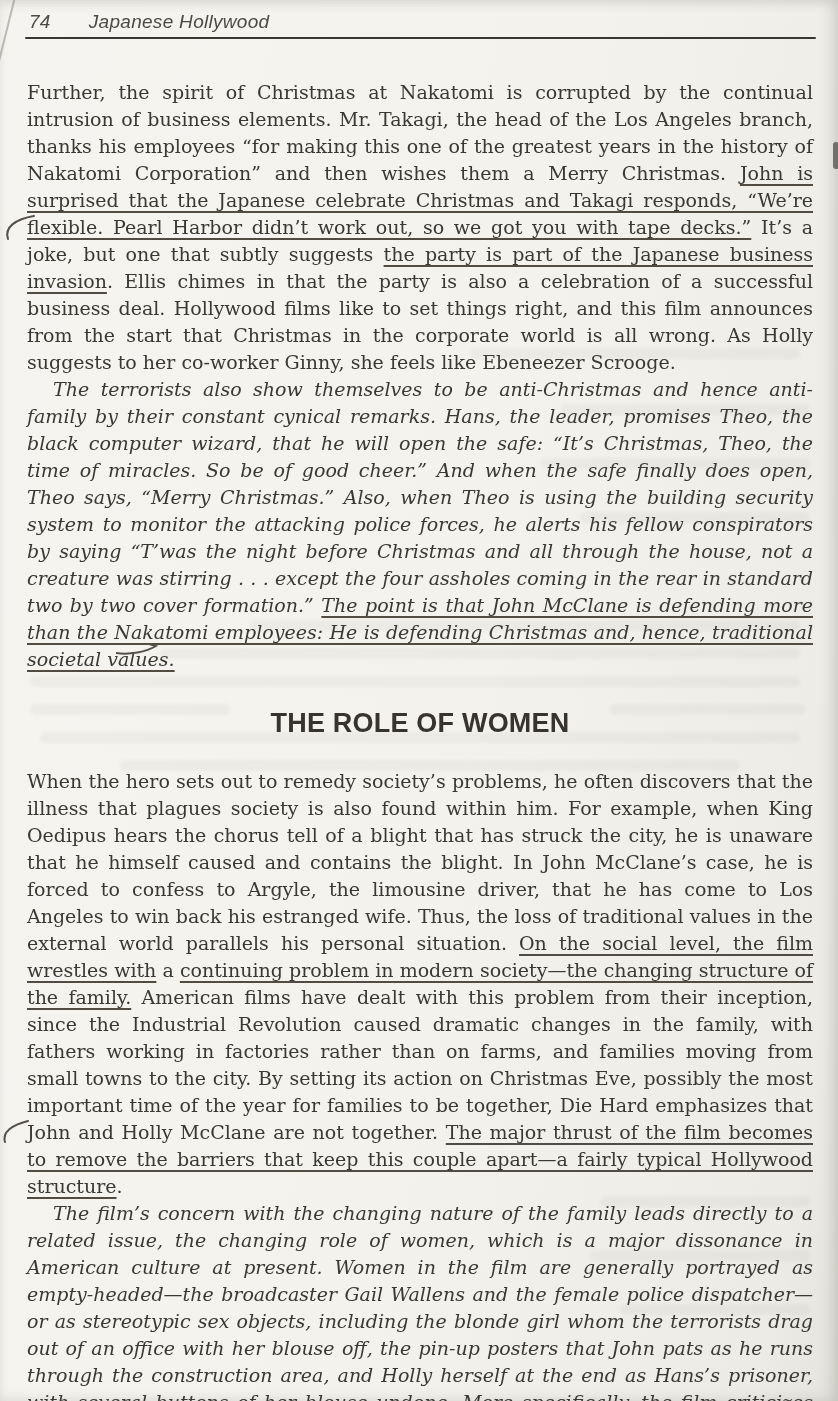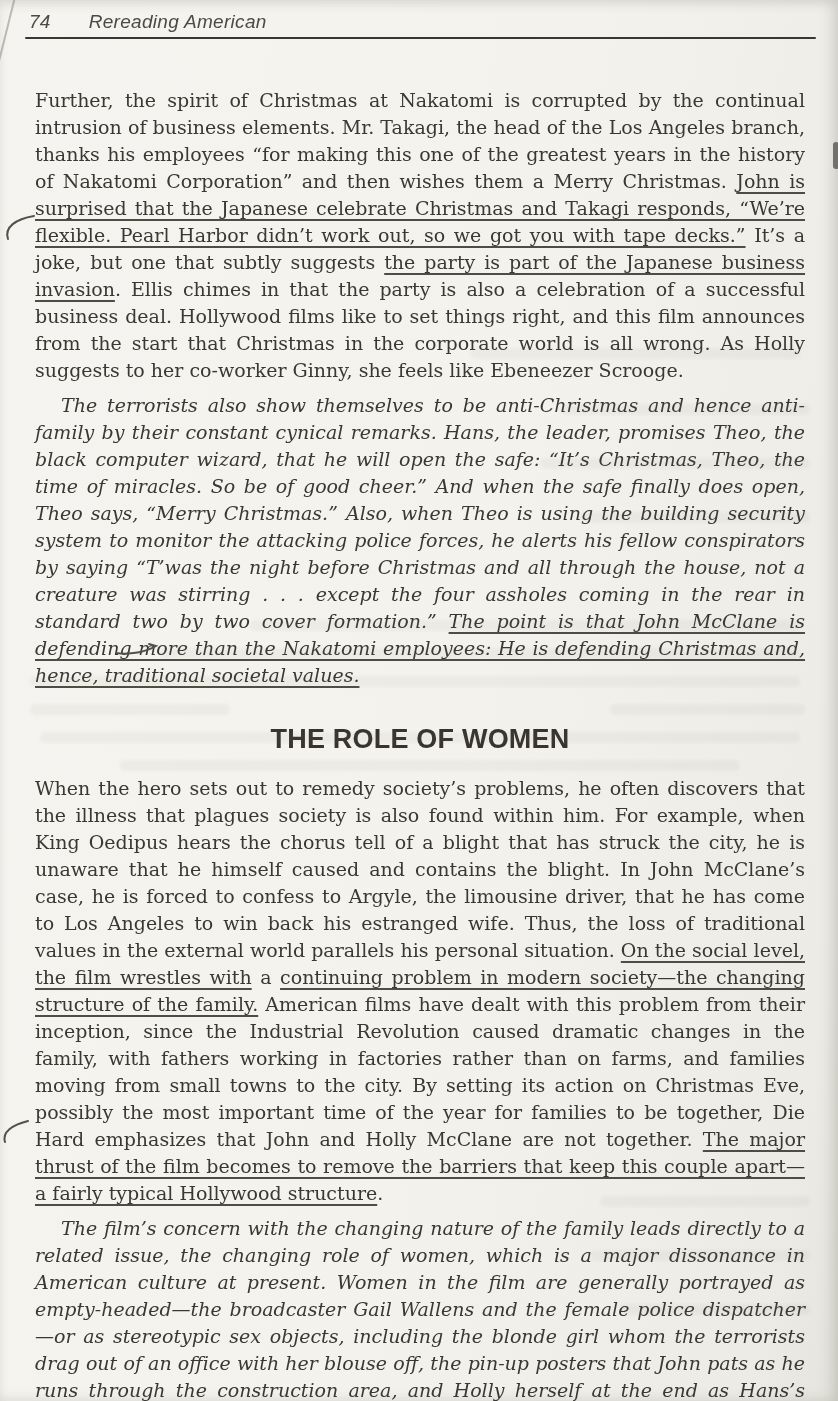--- a/index.html
+++ b/index.html
@@ -30,37 +30,37 @@
     position: absolute; top: 37px; left: 25px; right: 22px;
     height: 2.4px; background: #393732; border-radius: 1px;
   }
   
   .content {
     position: absolute; top: 79px; left: 27px; width: 786px;
     text-align: justify;
     font-size: 19px; line-height: 27px;
     color: #3a3833;
   }
-  .content p { margin: 8px; }
+  .content p { margin: 0; }
   .content p.ind { text-indent: 26px; font-style: italic; }
   .u {
     text-decoration: underline;
     text-decoration-thickness: 1.7px;
     text-decoration-color: #504c44;
     text-underline-offset: 4px;
   }
   .it { }
   h2 {
     font-family: "Liberation Sans", sans-serif;
     font-weight: bold;
     font-size: 27px; line-height: 32px;
     letter-spacing: 0.2px;
     text-align: center;
     color: #37342d;
-    margin: 34px 0 20px 0;
+    margin: 34px 0 29px 0;
   }
   
   .corner-line {
     position: absolute; top: -6px; left: 6px;
     width: 1.6px; height: 70px; background: #8d8b84;
     transform: rotate(14deg); opacity: 0.55;
   }
   .edge-mark {
     position: absolute; right: -1px; top: 142px;
     width: 6px; height: 27px; background: #5f5e59;
@@ -76,21 +76,21 @@
 </style>
 </head>
 <body>
 
 <div class="page">
 
   <div class="corner-line"></div>
 
   <div class="runhead">
     <span class="pgnum">74</span>
-    <span>Rereading American</span>
+    <span>Japanese Hollywood</span>
   </div>
   <div class="headrule"></div>
 
   <div class="content" id="content">
       <p><span class="">Further, the spirit of Christmas at Nakatomi is corrupted by the continual intrusion of business elements. Mr. Takagi, the head of the Los Angeles branch, thanks his employees “for making this one of the greatest years in the history of Nakatomi Corporation” and then wishes them a Merry Christmas. </span><span class="u">John is surprised that the Japanese celebrate Christmas and Takagi responds, “We’re flexible. Pearl Harbor didn’t work out, so we got you with tape decks.”</span><span class=""> It’s a joke, but one that subtly suggests </span><span class="u">the party is part of the Japanese business invasion</span><span class="">. Ellis chimes in that the party is also a celebration of a successful business deal. Hollywood films like to set things right, and this film announces from the start that Christmas in the corporate world is all wrong. As Holly suggests to her co-worker Ginny, she feels like Ebeneezer Scrooge.</span></p>
       <p class="ind"><span class="">The terrorists also show themselves to be anti-Christmas and hence anti-family by their constant cynical remarks. Hans, the leader, promises Theo, the black computer wizard, that he will open the safe: “It’s Christmas, Theo, the time of miracles. So be of good cheer.” And when the safe finally does open, Theo says, “Merry Christmas.” Also, when Theo is using the building security system to monitor the attacking police forces, he alerts his fellow conspirators by saying “T’was the night before Christmas and all through the house, not a creature was stirring . . . except the four assholes coming in the rear in standard two by two cover formation.” </span><span class="u">The point is that John McClane is defending more than the Nakatomi employees: He is defending Christmas and, hence, traditional societal values.</span></p>
       <h2>THE ROLE OF WOMEN</h2>
       <p><span class="">When the hero sets out to remedy society’s problems, he often discovers that the illness that plagues society is also found within him. For example, when King Oedipus hears the chorus tell of a blight that has struck the city, he is unaware that he himself caused and contains the blight. In John McClane’s case, he is forced to confess to Argyle, the limousine driver, that he has come to Los Angeles to win back his estranged wife. Thus, the loss of traditional values in the external world parallels his personal situation. </span><span class="u">On the social level, the film wrestles with</span><span class=""> a </span><span class="u">continuing problem in modern society—the changing structure of the family.</span><span class=""> American films have dealt with this problem from their inception, since the Industrial Revolution caused dramatic changes in the family, with fathers working in factories rather than on farms, and families moving from small towns to the city. By setting its action on Christmas Eve, possibly the most important time of the year for families to be together, </span><span class="it">Die Hard</span><span class=""> emphasizes that John and Holly McClane are </span><span class="it">not</span><span class=""> together. </span><span class="u">The major thrust of the film becomes to remove the barriers that keep this couple apart—a fairly typical Hollywood structure</span><span class="">.</span></p>
       <p class="ind"><span class="">The film’s concern with the changing nature of the family leads directly to a related issue, the changing role of women, which is a major dissonance in American culture at present. Women in the film are generally portrayed as empty-headed—the broadcaster Gail Wallens and the female police dispatcher—or as stereotypic sex objects, including the blonde girl whom the terrorists drag out of an office with her blouse off, the pin-up posters that John pats as he runs through the construction area, and Holly herself at the end as Hans’s prisoner, with several buttons of her blouse undone. More specifically, the film criticizes the corporate woman as a poor mother. When Holly’s pregnant co-worker Ginny</span></p>
     </div>

